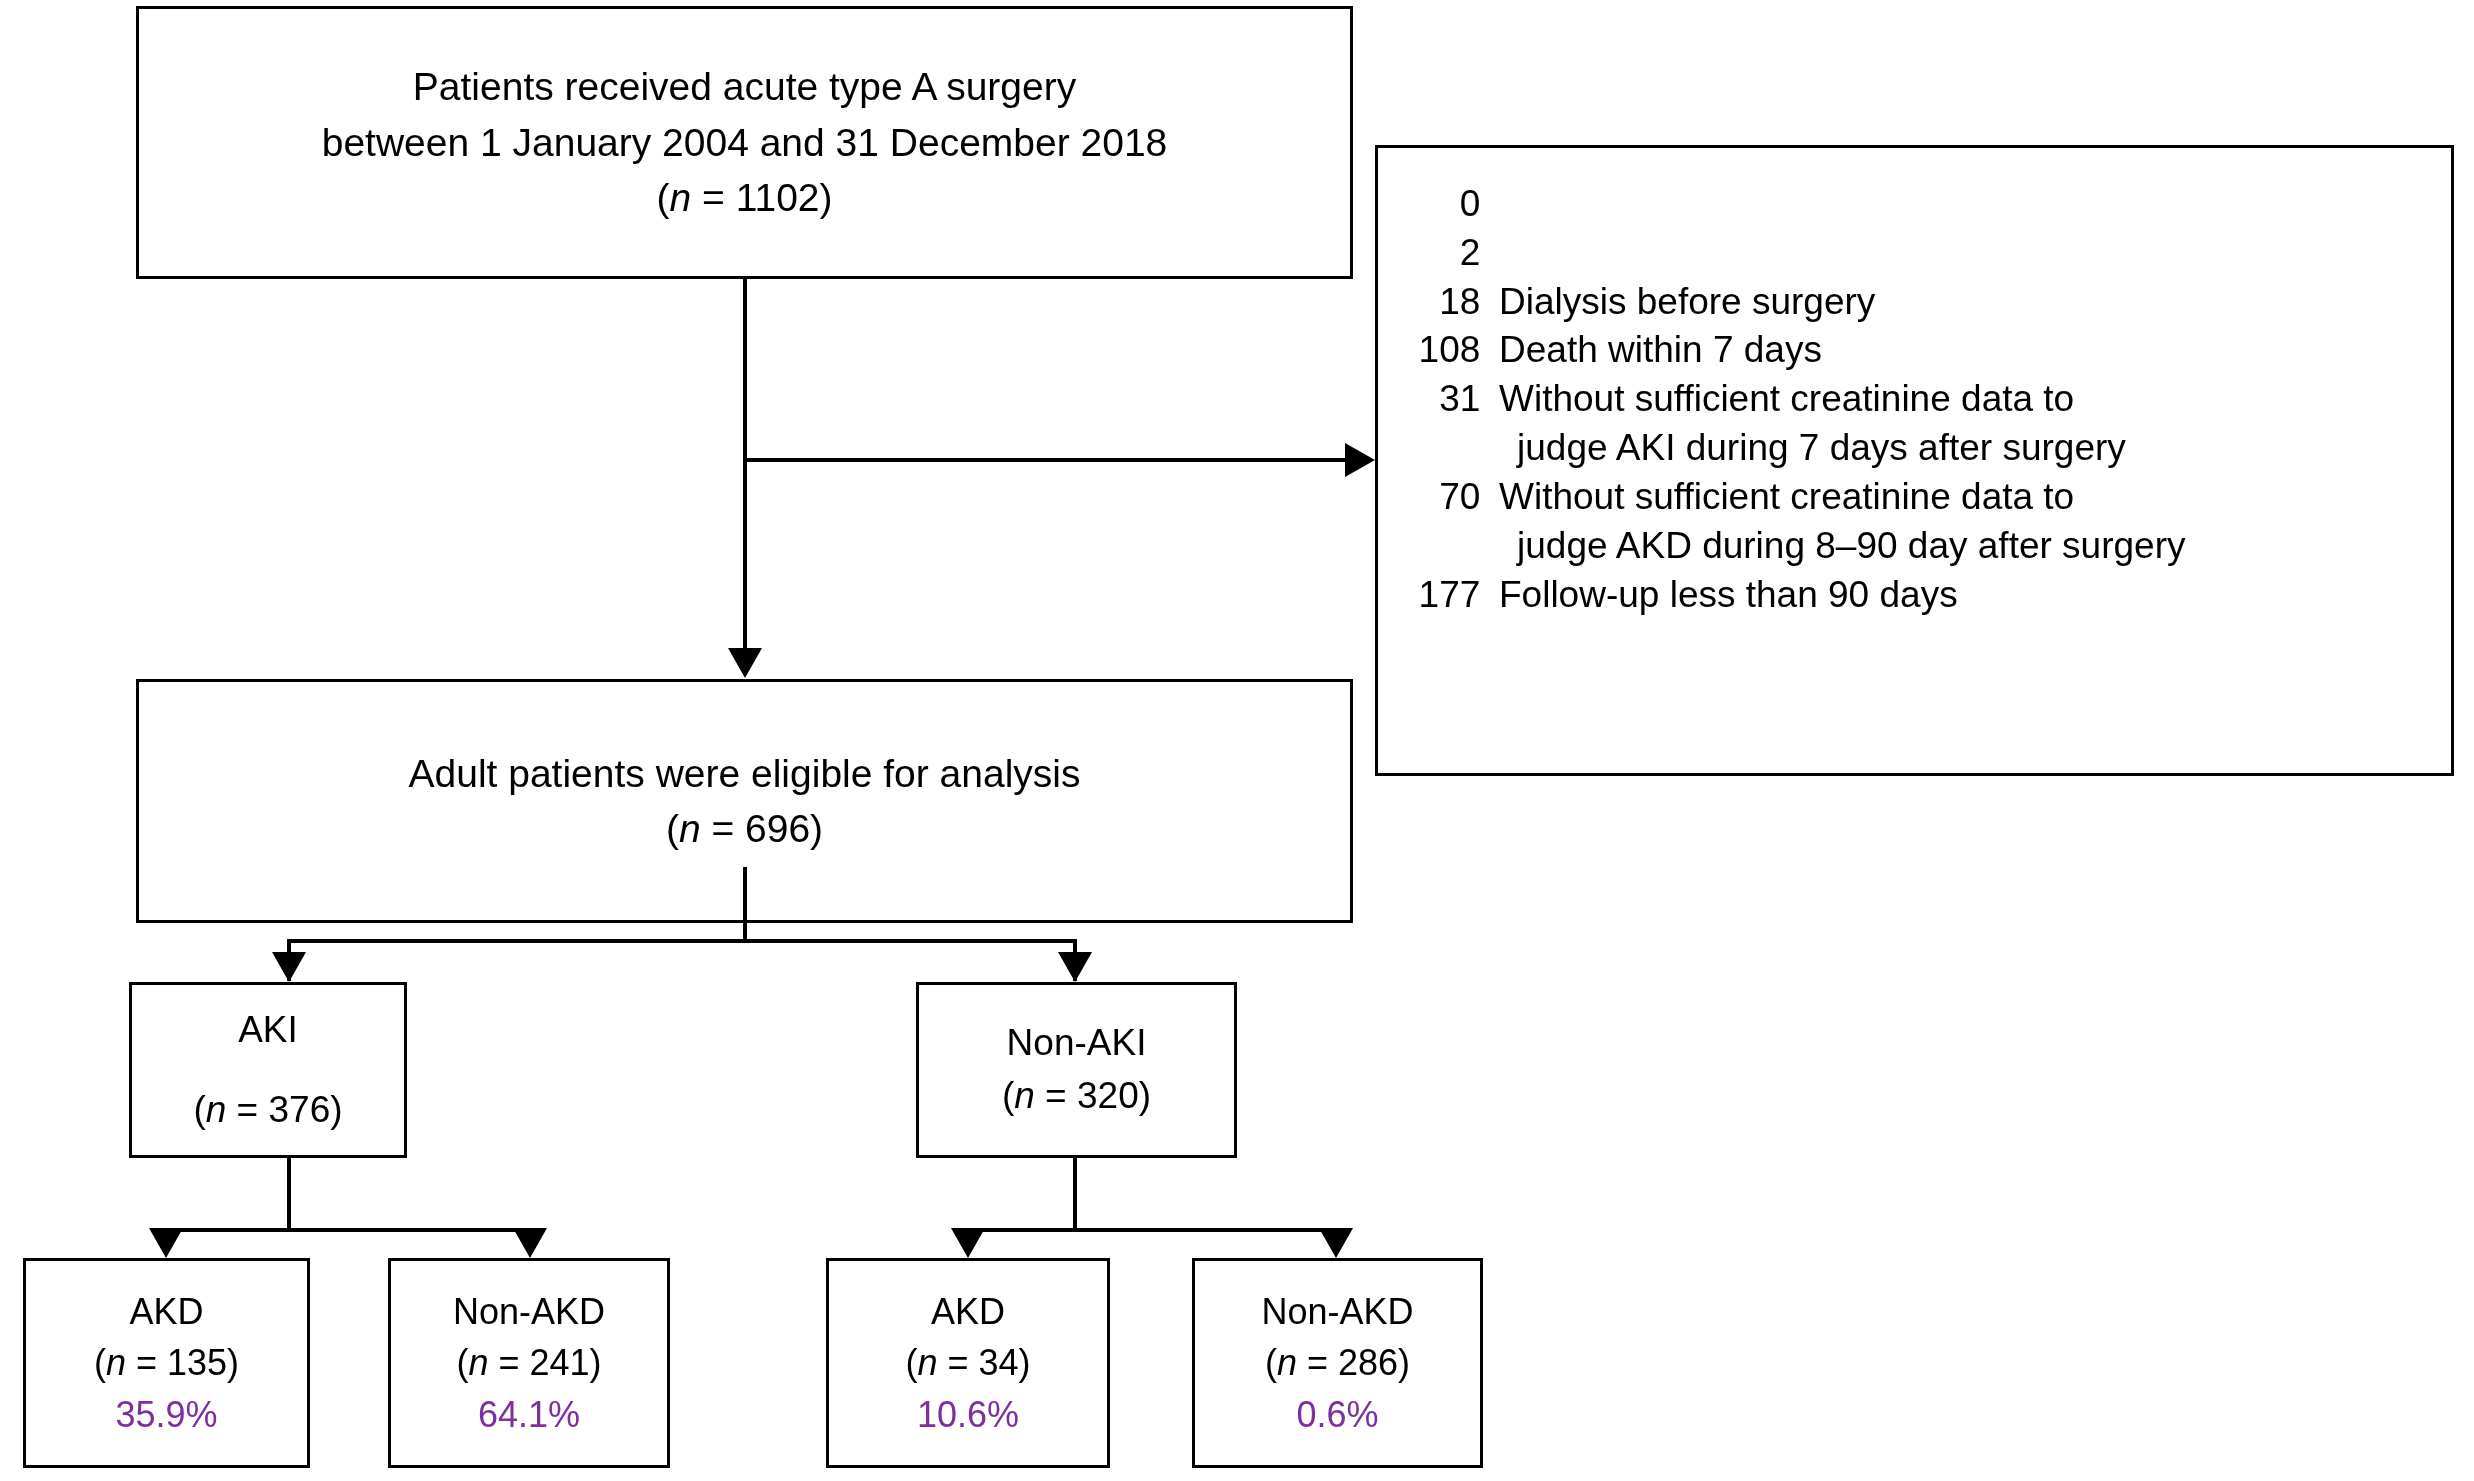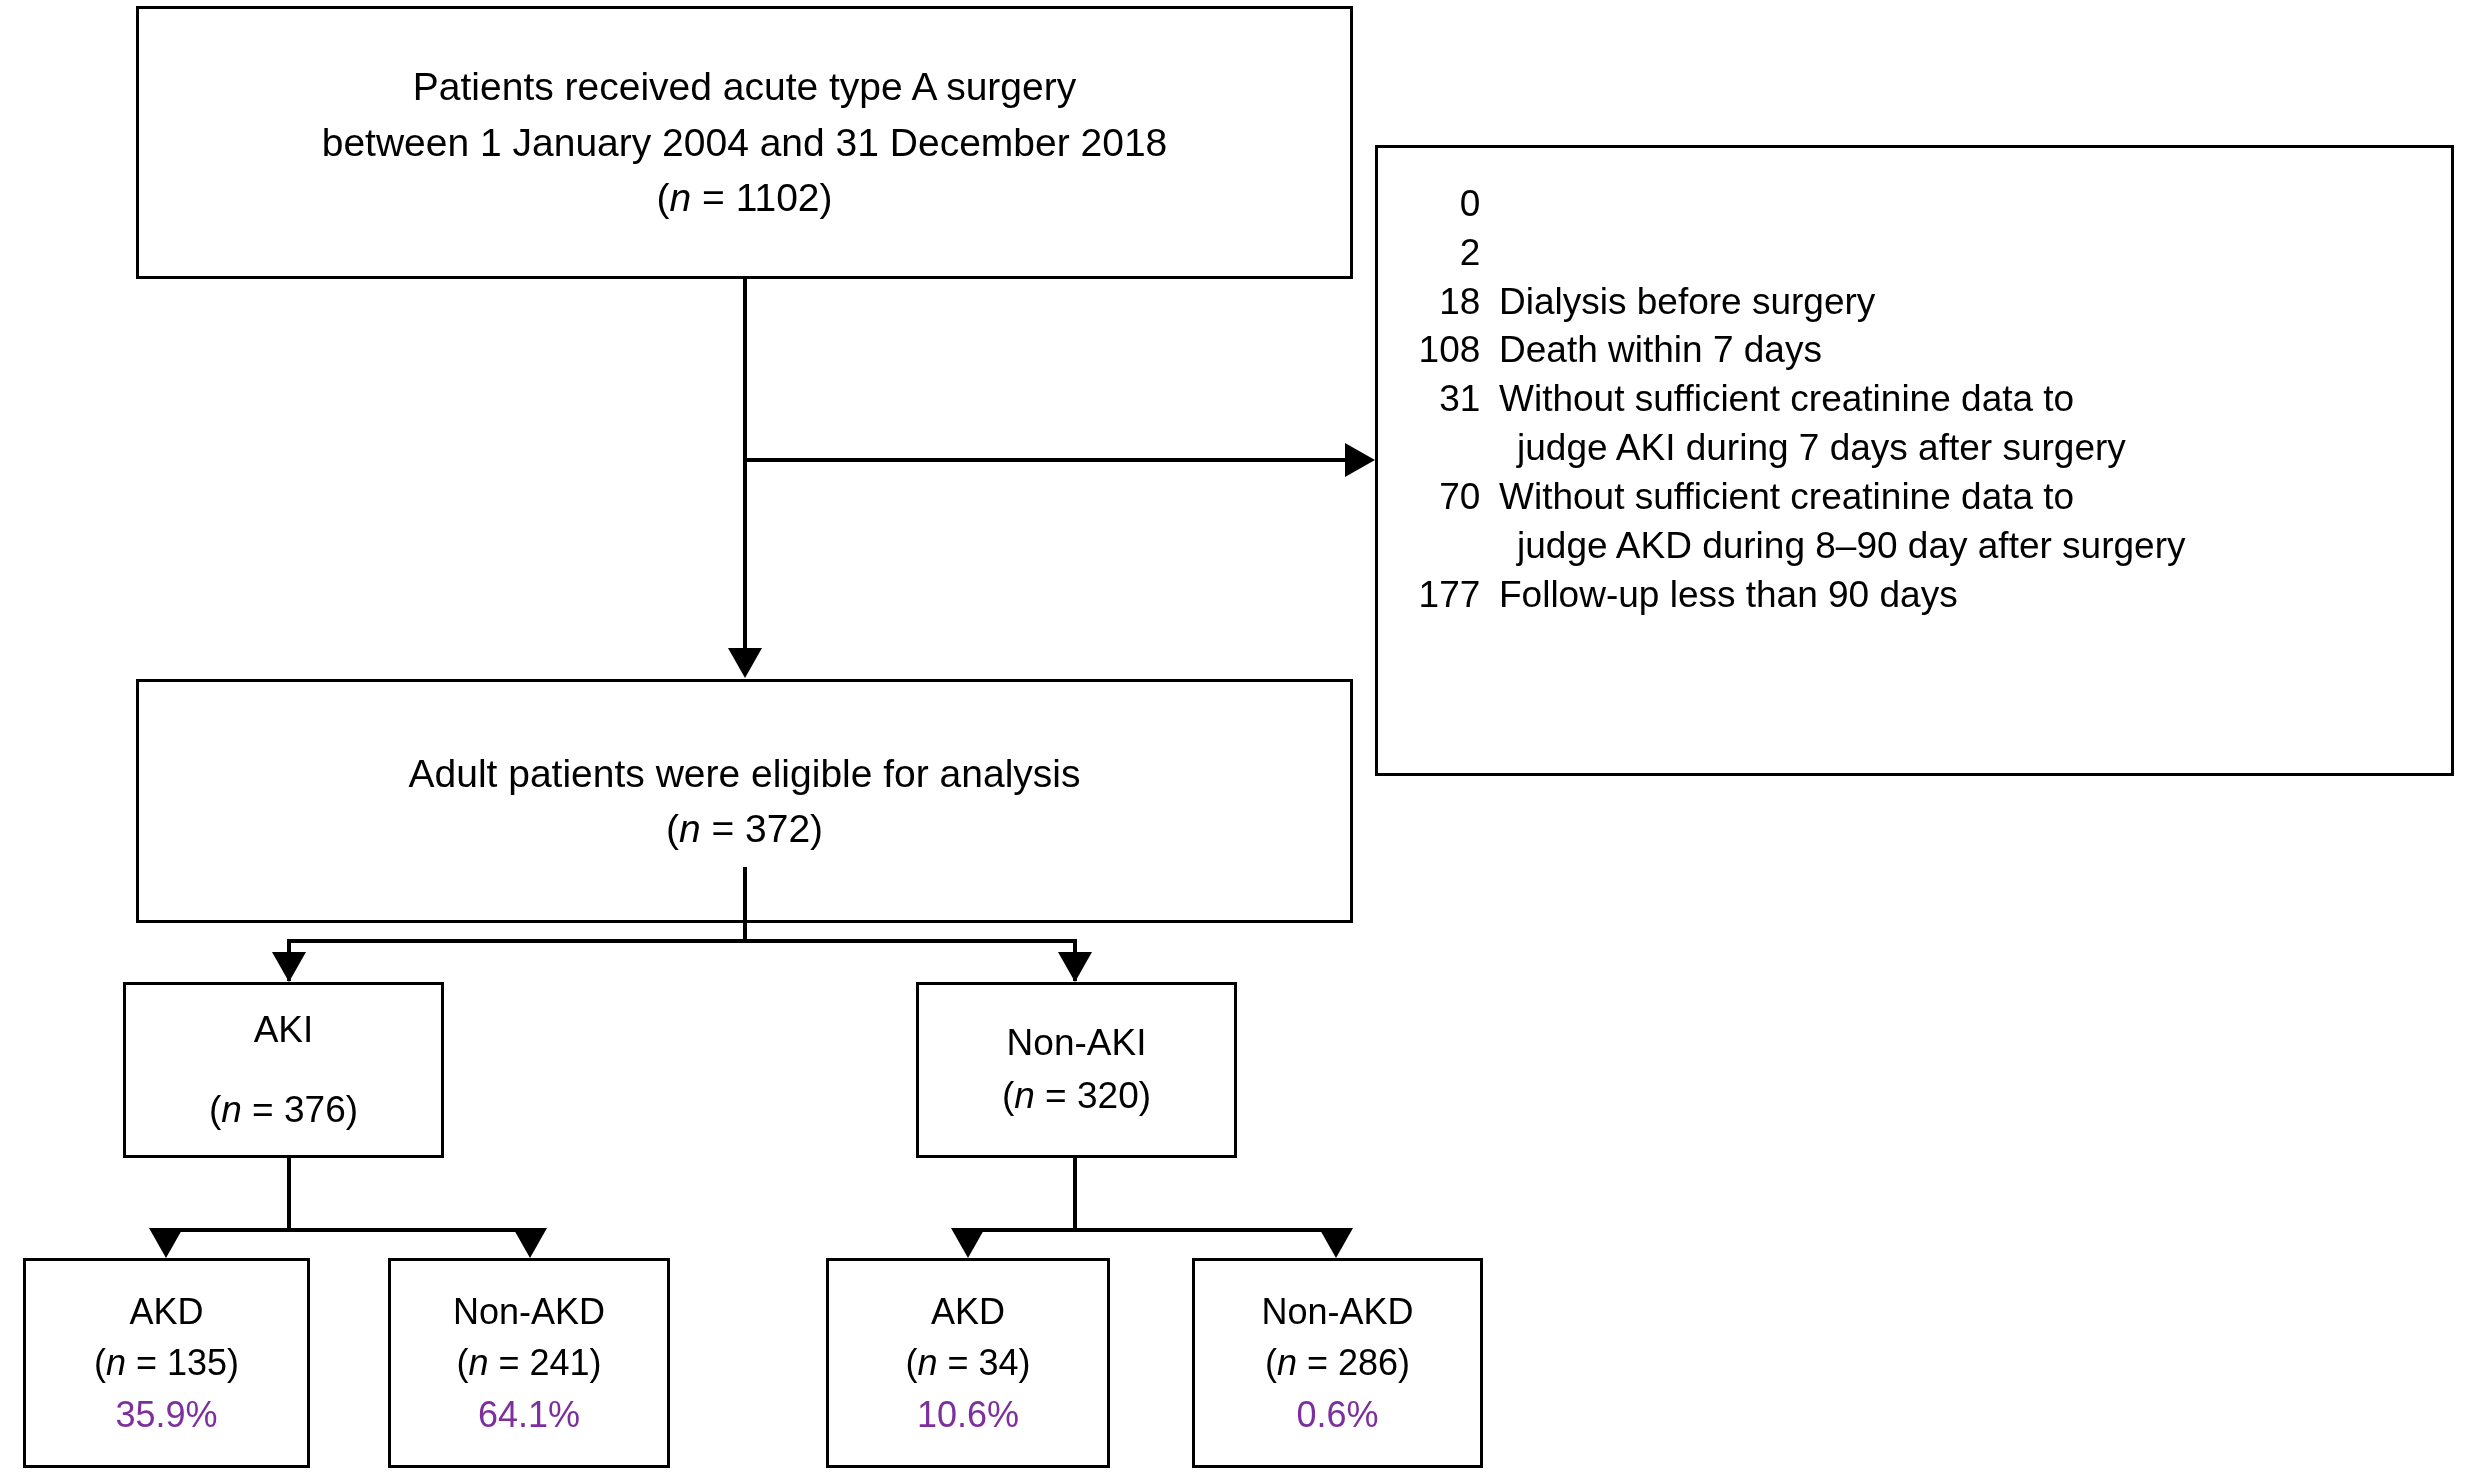--- a/index.html
+++ b/index.html
@@ -154,25 +154,25 @@
 
     <div class="excl-row">
       <span class="excl-num">177</span>
       <span class="excl-txt">Follow-up less than 90 days</span>
     </div>
   </div>
 
   <div class="box" id="eligible-box" style="left:136px; top:679px; width:1217px; height:244px;">
     <span class="line big">Adult patients were eligible for analysis</span>
     <span class="line big">
-      <span>(</span><span class="ital">n</span><span> = </span><span>372</span><span>)</span>
-    </span>
-  </div>
-
-  <div class="box" id="aki-box" style="left:123px; top:982px; width:321px; height:176px;gap:27px;">
+      <span>(</span><span class="ital">n</span><span> = </span><span>696</span><span>)</span>
+    </span>
+  </div>
+
+  <div class="box" id="aki-box" style="left:129px; top:982px; width:278px; height:176px;gap:27px;">
     <span class="line mid">AKI</span>
     <span class="line mid">
       <span>(</span><span class="ital">n</span><span> = </span><span>376</span><span>)</span>
     </span>
   </div>
 
   <div class="box" id="non-aki-box" style="left:916px; top:982px; width:321px; height:176px;">
     <span class="line mid">Non-AKI</span>
     <span class="line mid">
       <span>(</span><span class="ital">n</span><span> = </span><span>320</span><span>)</span>

